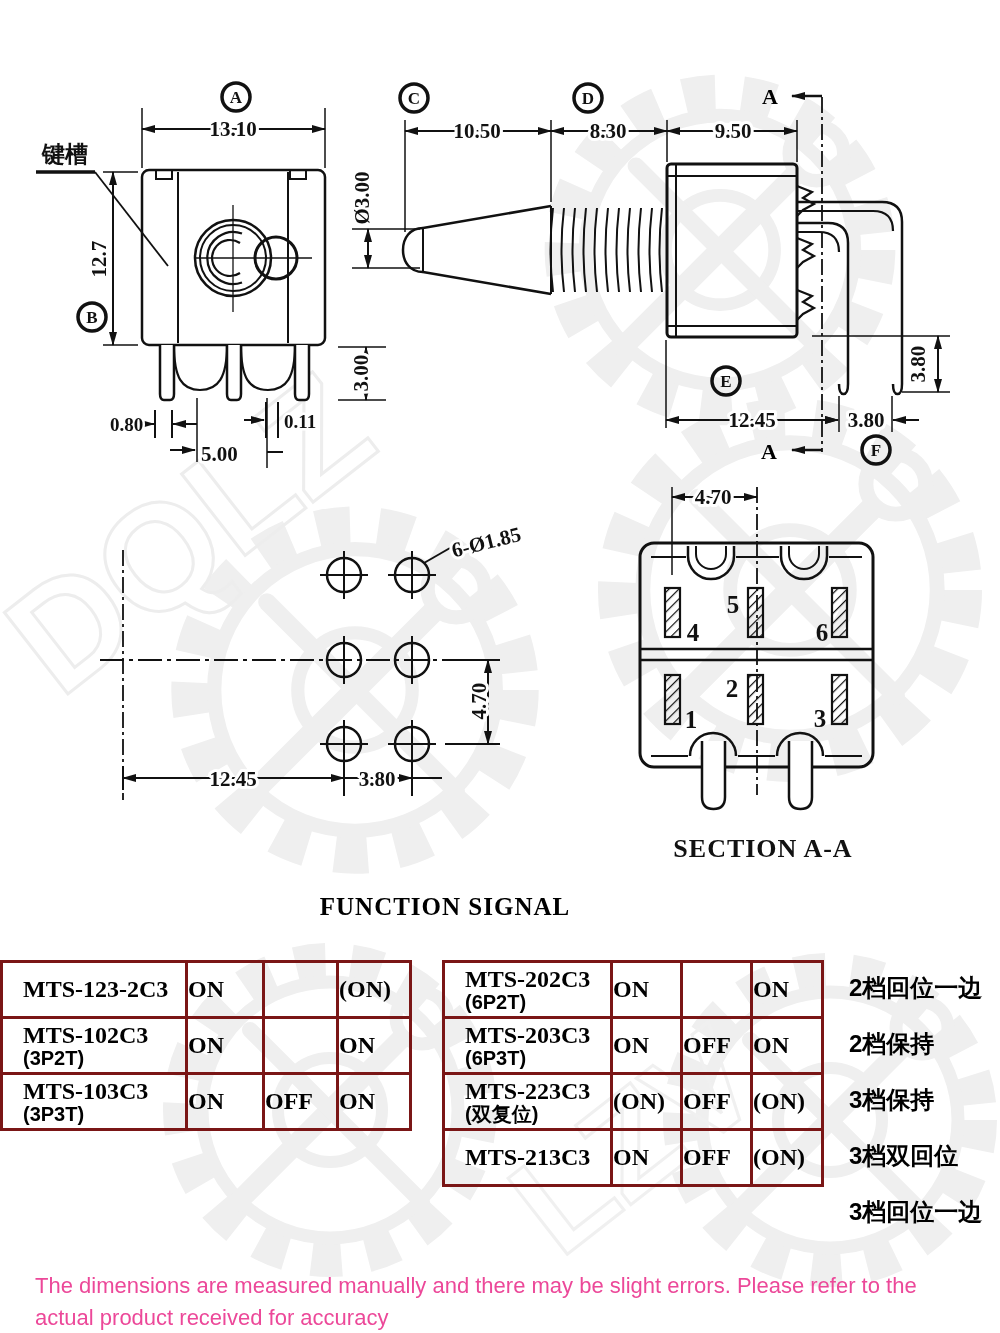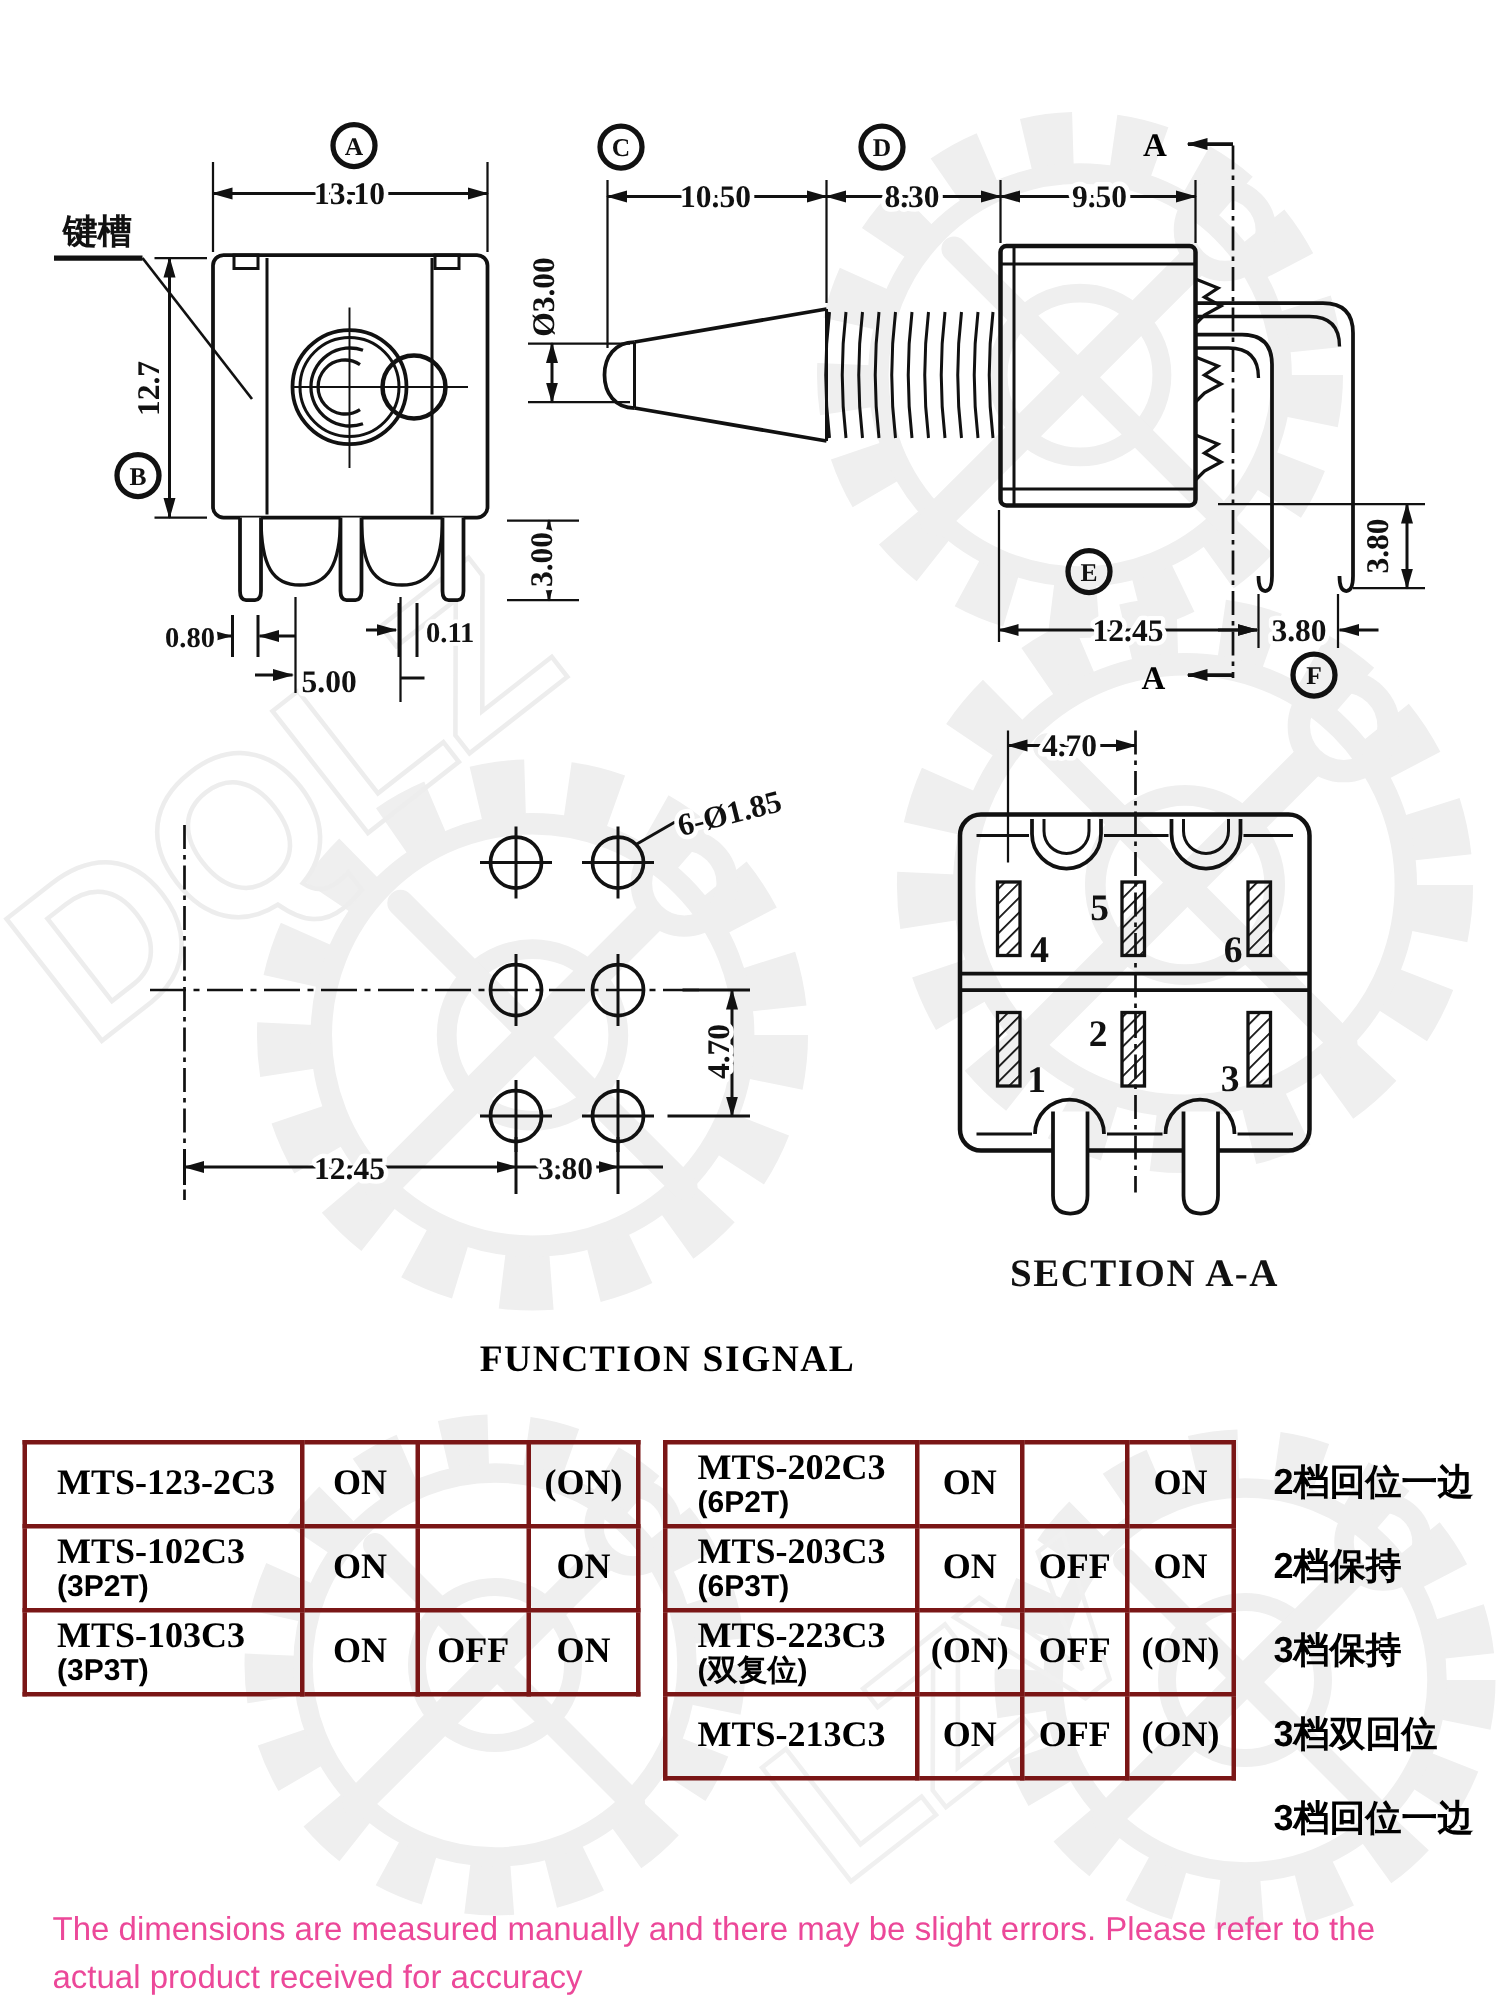--- a/index.html
+++ b/index.html
@@ -14,24 +14,24 @@
   .pinnum{font:bold 25px "Liberation Serif","DejaVu Serif",serif;fill:#111;}
   .cjk{font:bold 23px "Liberation Sans","DejaVu Sans",sans-serif;fill:#111;}
   .secttl{font:bold 26px "Liberation Serif","DejaVu Serif",serif;fill:#111;letter-spacing:1px;}
 
   #fn-title{position:absolute;left:0;top:893px;width:890px;text-align:center;
             font:bold 25px "Liberation Serif","DejaVu Serif",serif;color:#000;letter-spacing:1px;}
   table.fn{position:absolute;border-collapse:collapse;table-layout:fixed;}
   table.fn td{border:3px solid #7a1616;padding:0;color:#000;vertical-align:middle;
               font:bold 24px "Liberation Serif","DejaVu Serif",serif;height:53px;background:transparent;}
   table.fn td.model{text-align:left;padding-left:20px;}
-  table.fn td.state{text-align:center;}
+  table.fn td.state{}
   .model-main{line-height:1.05;}
   .model-sub{line-height:1.0;font-size:20px;font-family:"Liberation Sans","DejaVu Sans",sans-serif;}
-  #left-table{left:15px;top:960px;width:351px;}
+  #left-table{left:0;top:960px;width:351px;}
   #right-table{left:442px;top:960px;width:379px;}
   #notes{position:absolute;left:849px;top:960px;width:150px;}
   .note-row{height:56px;display:flex;align-items:center;
             font:bold 24px "Liberation Sans","DejaVu Sans",sans-serif;color:#000;white-space:nowrap;}
   #footer{position:absolute;left:35px;top:1270px;width:945px;
           font:22px "Liberation Sans","DejaVu Sans",sans-serif;color:#ec4899;line-height:1.45;}
   .wm{position:absolute;left:0;top:0;pointer-events:none;}
 </style>
 </head>
 <body>

